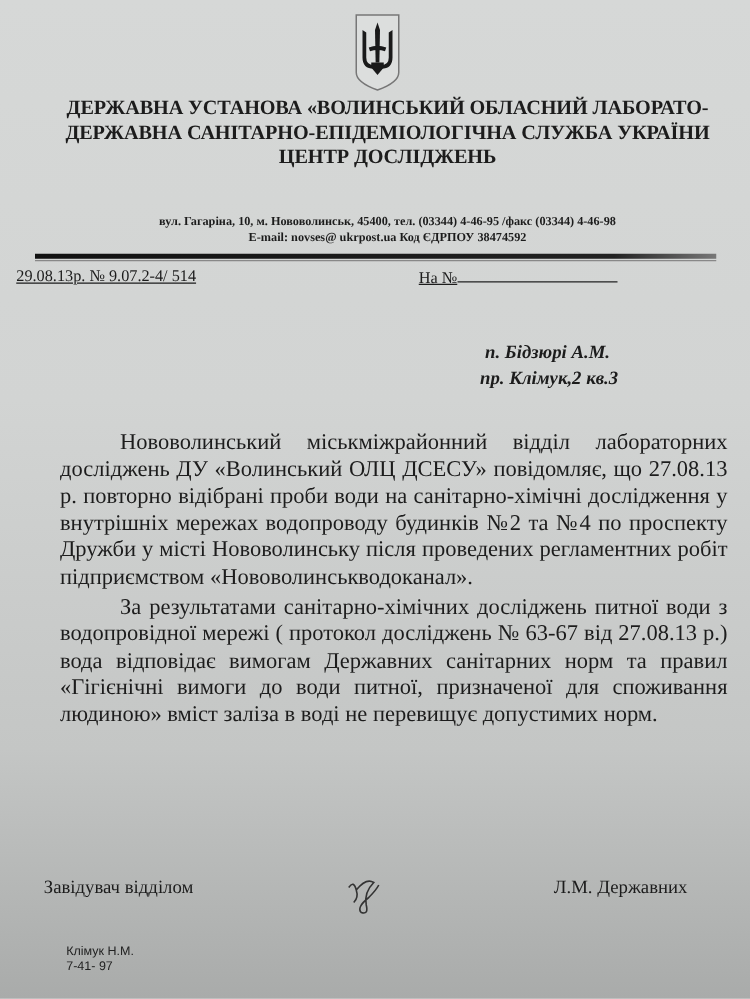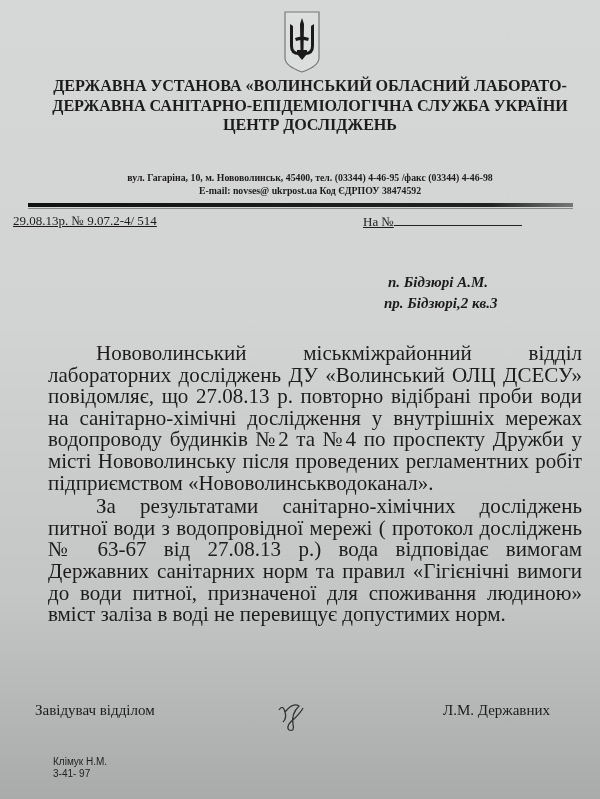--- a/index.html
+++ b/index.html
@@ -28,31 +28,31 @@
       position: absolute; left: 28px; top: 203px; width: 545px; height: 4px;
       background: linear-gradient(90deg, #111 0%, #222 85%, #777 100%);
     }
     .rule2 {
       position: absolute; left: 28px; top: 208px; width: 545px; height: 1px; background: #888;
     }
     .regline {
       position: absolute; top: 213px; font-size: 13px; white-space: nowrap;
     }
     .reg-left { left: 13px; text-decoration: underline; }
-    .reg-right { left: 363px; }
+    .reg-right { left: 335px; }
     .reg-right .u { text-decoration: underline; }
     .reg-right .blank { display: inline-block; width: 128px; border-bottom: 1px solid #222; height: 12px; vertical-align: baseline; }
     .addressee {
       position: absolute; left: 388px; top: 272px; font-style: italic; font-weight: bold;
       font-size: 15px; line-height: 21px; white-space: nowrap;
     }
     .addressee .a2 { margin-left: -4px; }
     .body {
       position: absolute; left: 48px; top: 343px; width: 534px;
-      font-size: 21px; line-height: 21.6px; text-align: justify;
+      font-size: 18px; line-height: 21.6px; text-align: justify;
     }
     .body p { margin: 0; text-indent: 48px; }
     .body p + p { margin-top: 2px; }
     .sig {
       position: absolute; top: 702px; font-size: 15px; white-space: nowrap;
     }
     .sig-left { left: 35px; }
     .sig-right { left: 443px; }
     .signature { position: absolute; left: 275px; top: 700px; width: 32px; height: 34px; }
     .exec {
@@ -88,30 +88,30 @@
 <div class="rule"></div>
 <div class="rule2"></div>
 
 <div class="regline reg-left">29.08.13р.  № 9.07.2-4/ 514</div>
 <div class="regline reg-right">
   <span class="u">На №</span><span class="blank"></span>
 </div>
 
 <div class="addressee">
   <div>п. Бідзюрі А.М.</div>
-  <div class="a2">пр. Бідзюрі,2 кв.3</div>
+  <div class="a2">пр. Клімук,2 кв.3</div>
 </div>
 
 <div class="body">
   <p>Нововолинський міськміжрайонний відділ лабораторних досліджень ДУ «Волинський ОЛЦ ДСЕСУ» повідомляє, що 27.08.13 р. повторно відібрані проби води на санітарно-хімічні дослідження  у внутрішніх мережах  водопроводу будинків №2 та №4 по проспекту Дружби у місті Нововолинську після проведених регламентних  робіт підприємством «Нововолинськводоканал».</p>
   <p>За результатами санітарно-хімічних  досліджень питної води з водопровідної мережі  ( протокол  досліджень № 63-67 від 27.08.13 р.) вода відповідає вимогам Державних санітарних норм та правил «Гігієнічні вимоги до води питної, призначеної для споживання людиною» вміст заліза в воді не перевищує допустимих норм.</p>
 </div>
 
 <div class="sig sig-left">Завідувач відділом</div>
 <svg class="signature" viewBox="0 0 32 34">
   <path d="M4 10 Q8 4 10 12 Q12 18 8 22 M10 12 Q18 2 24 6 Q16 14 18 24 Q20 32 14 30 Q10 26 20 18 Q26 12 28 8" fill="none" stroke="#333" stroke-width="1.3"></path>
 </svg>
 <div class="sig sig-right">Л.М. Державних</div>
 
 <div class="exec">
   <div>Клімук Н.М.</div>
-  <div>3-41- 97</div>
+  <div>7-41- 97</div>
 </div>
 
 </body></html>

